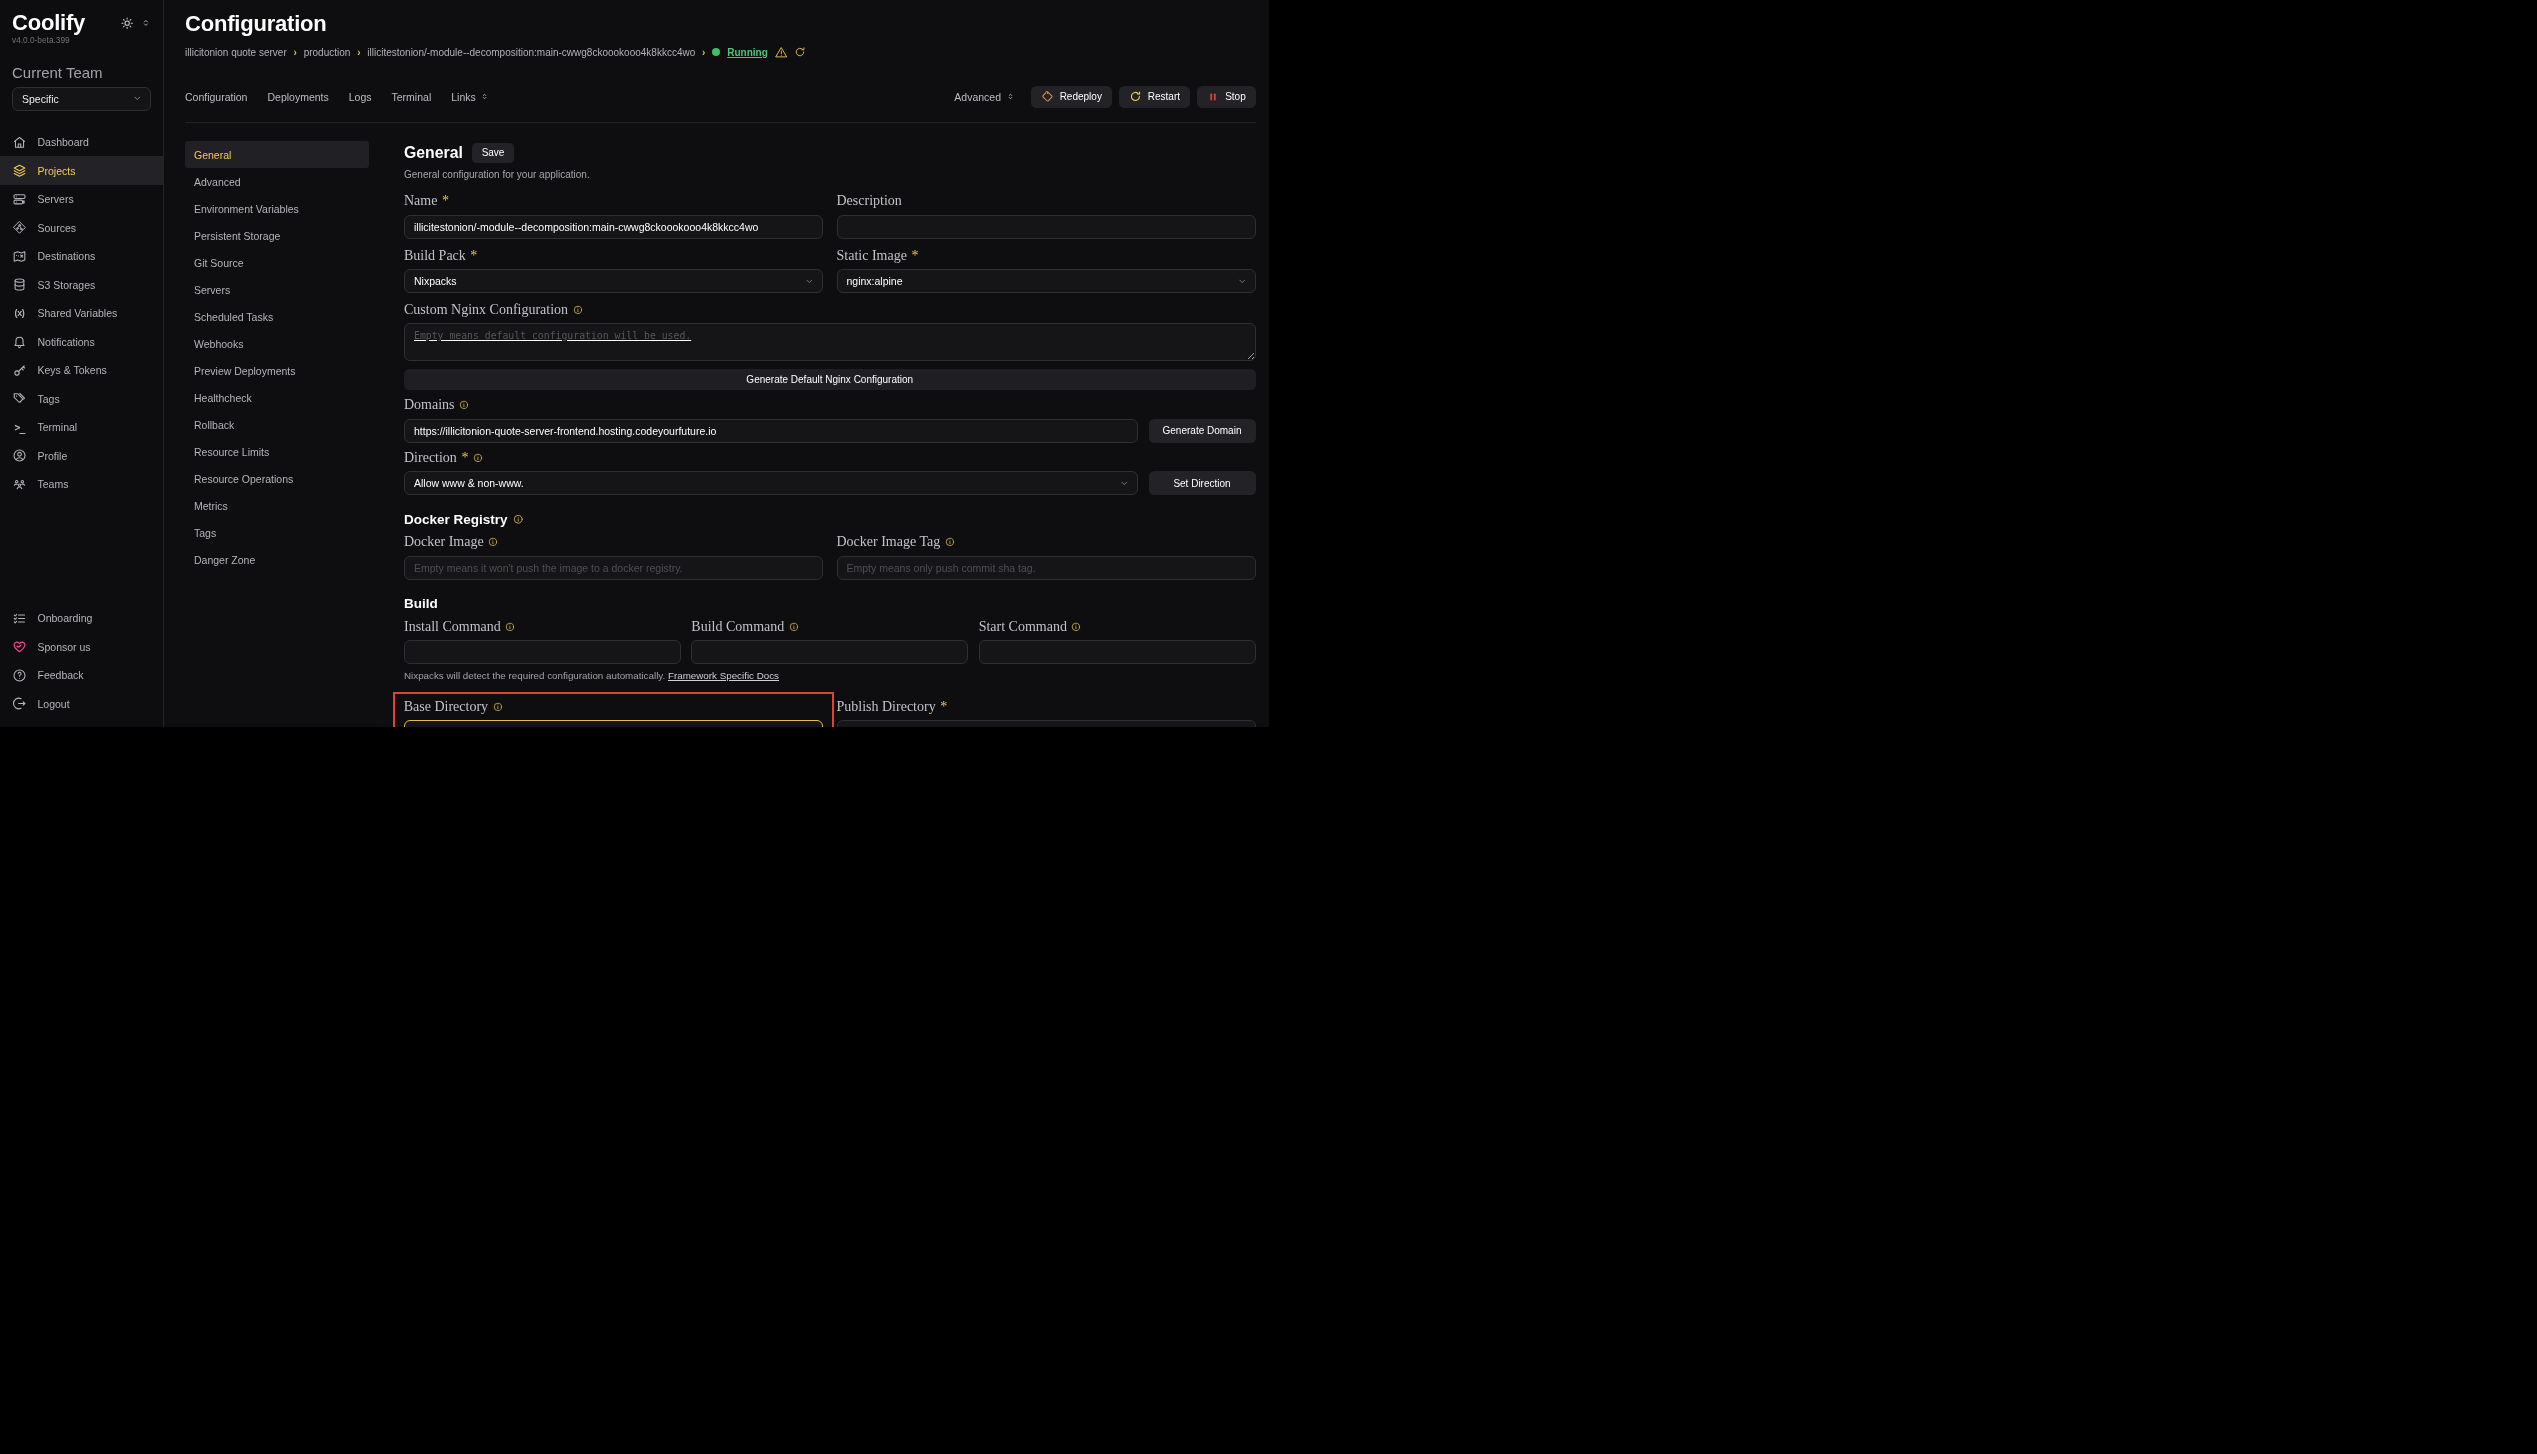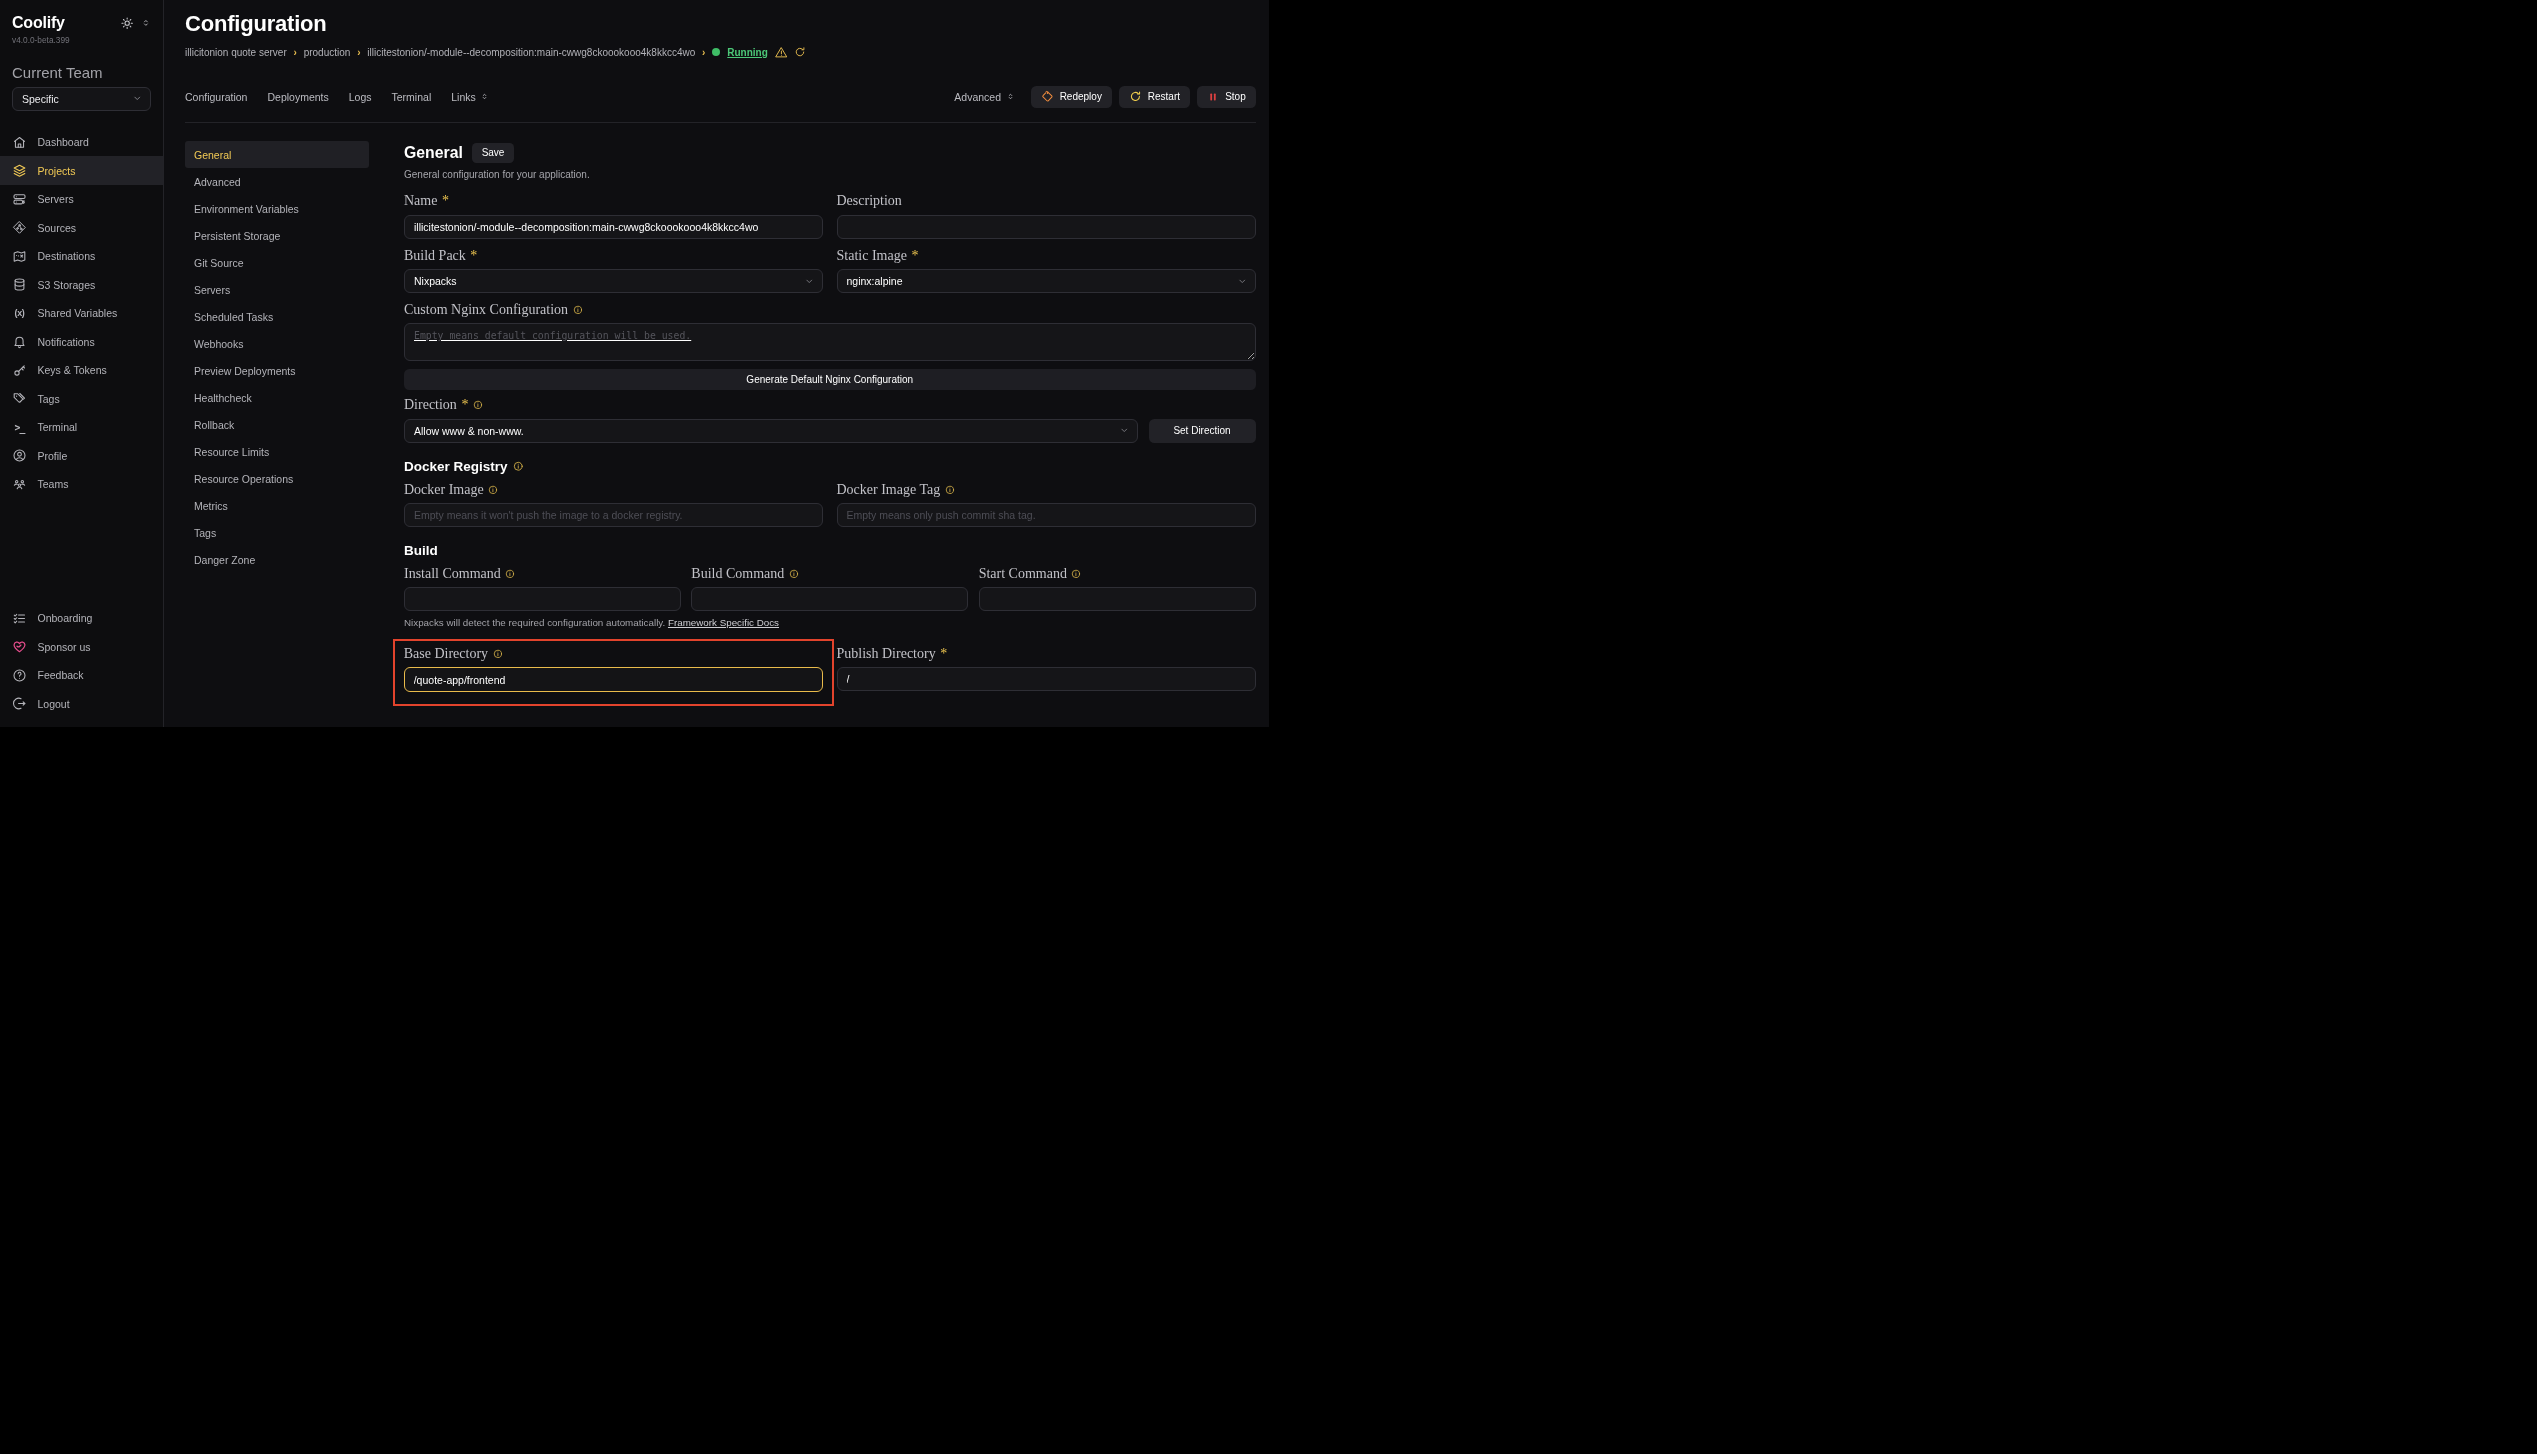--- a/index.html
+++ b/index.html
@@ -5,21 +5,21 @@
   * { margin:0; padding:0; box-sizing:border-box; }
   html,body { background:#000; }
   body { font-family:"Liberation Sans", sans-serif; color:#fff; }
 
   .app { width:1269px; height:727px; display:flex; background:#0e0e11; overflow:hidden; position:relative; }
 
   
   .sidebar { width:164px; flex:none; background:#0d0d0f; border-right:0.8px solid #232328; display:flex; flex-direction:column; padding-top:12px; }
   .side-top { padding:0 12px; }
   .logo-row { display:flex; align-items:flex-start; justify-content:space-between; }
-  .logo { font-size:16px; font-weight:800; letter-spacing:-0.2px; line-height:21px; }
+  .logo { font-size:22px; font-weight:800; letter-spacing:-0.2px; line-height:21px; }
   .logo-icons { display:flex; align-items:center; gap:6.8px; margin-top:3.8px; color:#cfcfd4; }
   .logo-icons svg { display:block; }
   .version { font-size:8.3px; color:#717178; margin-top:2.3px; }
   .team-label { margin-top:19px; font-size:15px; color:#a2a2a8; }
   .team-select { margin-top:6px; height:24px; border:0.8px solid #2e2e35; border-radius:6px; background:#141417; display:flex; align-items:center; justify-content:space-between; padding:0 7.5px 0 9px; font-size:10.5px; color:#ededf0; cursor:pointer; }
   .team-select svg { color:#8d8d94; }
 
   .side-nav { margin-top:16.5px; display:flex; flex-direction:column; }
   .nav-item { height:28.5px; display:flex; align-items:center; gap:10.5px; padding:0 12px; color:#b4b4ba; font-size:10.5px; cursor:pointer; }
   .nav-item .ic { width:15px; height:15px; flex:none; display:flex; align-items:center; justify-content:center; }
@@ -446,20 +446,36 @@
                   <path d="M12 11v5.5"></path>
                   <path d="M12 7.4h.01"></path>
                 </svg>
               </span>
           </div>
           <textarea class="tarea" placeholder="Empty means default configuration will be used." style=""></textarea>
         </div>
 
         <button class="wide-btn">Generate Default Nginx Configuration</button>
 
+        <div class="mt10">
+          <div class="label">
+              <span>Domains</span>
+            <span class="info-ic">
+                <svg width="9.8" height="9.8" viewBox="0 0 24 24" fill="none" stroke="currentColor" stroke-width="2" stroke-linecap="round">
+                  <circle cx="12" cy="12" r="9"></circle>
+                  <path d="M12 11v5.5"></path>
+                  <path d="M12 7.4h.01"></path>
+                </svg>
+              </span>
+          </div>
+          <div class="row-btn">
+            <input class="tinput" value="https://illicitonion-quote-server-frontend.hosting.codeyourfuture.io" style="">
+            <button class="btn2">Generate Domain</button>
+          </div>
+        </div>
 
         <div class="mt10">
           <div class="label">
               <span>Direction</span>
               <span class="req">*</span>
             <span class="info-ic">
                 <svg width="9.8" height="9.8" viewBox="0 0 24 24" fill="none" stroke="currentColor" stroke-width="2" stroke-linecap="round">
                   <circle cx="12" cy="12" r="9"></circle>
                   <path d="M12 11v5.5"></path>
                   <path d="M12 7.4h.01"></path>

